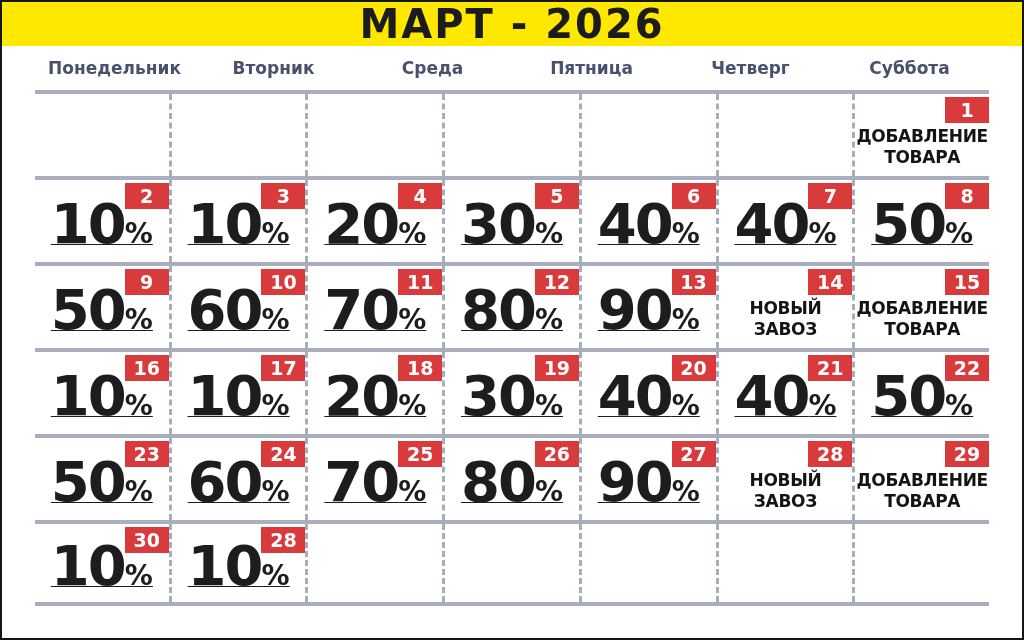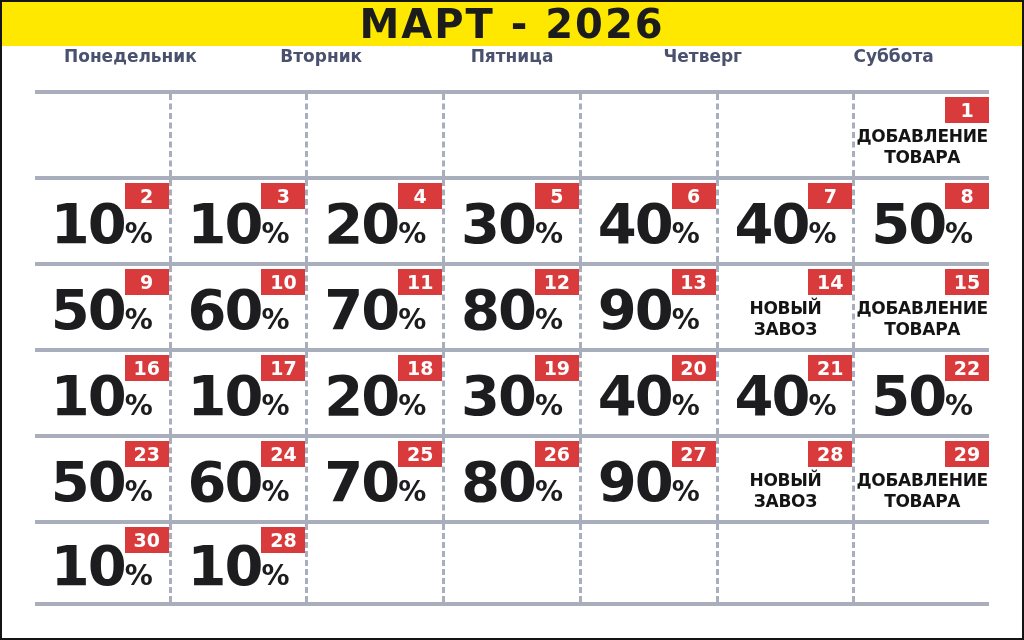--- a/index.html
+++ b/index.html
@@ -27,21 +27,21 @@
   .banner h1{
     font-size:40px;
     font-weight:bold;
     letter-spacing:2px;
     color:#1c1c1c;
   }
   .weekdays{
     display:flex;
     margin:0 33px;
     height:44px;
-    align-items:flex-start;
+    align-items:center;
   }
   .weekdays .wd{
     flex:1 1 0;
     text-align:center;
     font-size:17px;
     font-weight:bold;
     color:var(--weekday);
     white-space:nowrap;
   }
   .grid{margin:0 33px;}
@@ -71,20 +71,21 @@
     font-weight:bold;
     display:flex;align-items:center;justify-content:center;
     line-height:1;
   }
   .percent{
     color:var(--ink);
     font-weight:bold;
     white-space:nowrap;
     line-height:1;
     padding-top:6px;
+    text-decoration:underline;
   }
   .percent .num{
     font-size:56px;
     letter-spacing:-2px;
   }
   .percent .pct{
     font-size:28px;
   }
   .cell-label{
     padding-top:24px;
@@ -102,20 +103,21 @@
 
 <div class="page">
 
   <div class="banner">
     <h1>МАРТ - 2026</h1>
   </div>
 
   <div class="weekdays">
     <div class="wd">Понедельник</div>
     <div class="wd">Вторник</div>
+    <div class="wd">Среда</div>
     <div class="wd">Пятница</div>
     <div class="wd">Четверг</div>
     <div class="wd">Суббота</div>
   </div>
 
   <div class="grid">
       <div class="cal-row">
         <div class="cal-cell"></div>
         <div class="cal-cell"></div>
         <div class="cal-cell"></div>

